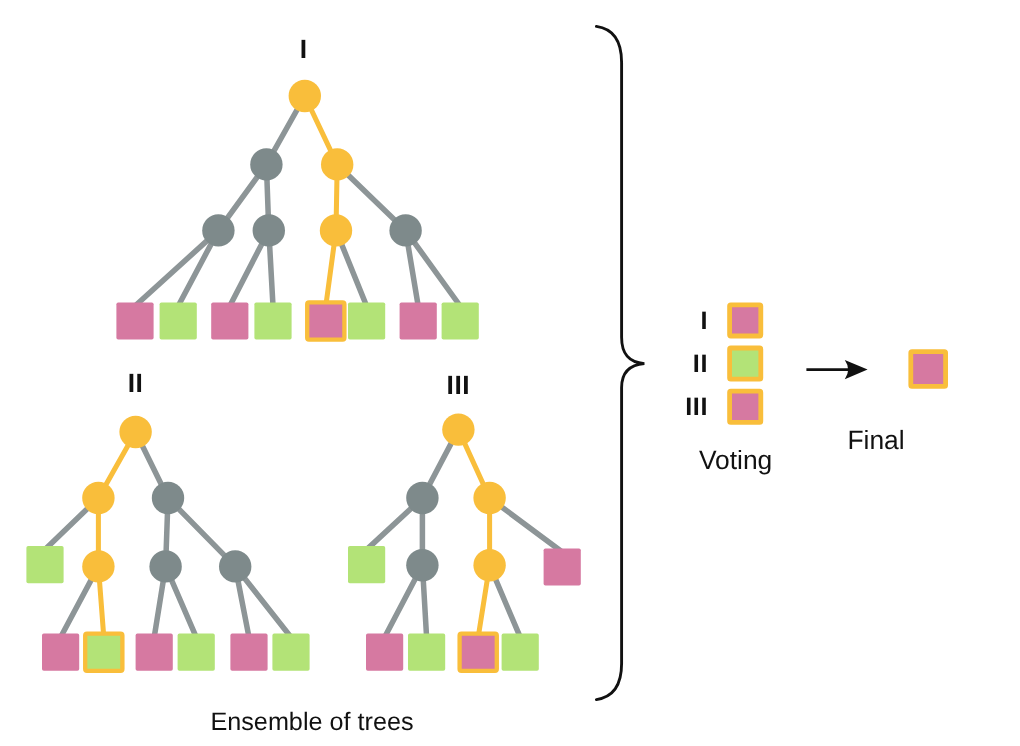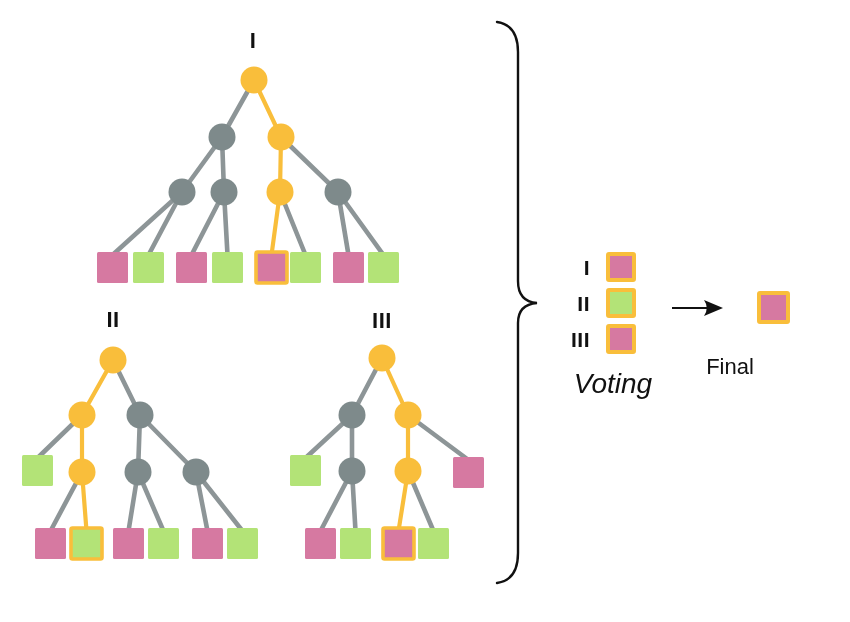--- a/index.html
+++ b/index.html
@@ -20,21 +20,21 @@
     color:#111111;
   }
   .tree-label{font-size:22px;font-weight:bold;letter-spacing:0.5px;}
   .vote-num{
     position:absolute;
     width:36px;text-align:right;
     transform:translateY(-50%);
     font-size:21px;font-weight:bold;letter-spacing:0.5px;
   }
   .caption{font-size:21px;}
-  .voting-title{font-size:28px;font-style:italic;}
+  .voting-title{font-size:22px;}
   .final-title{font-size:22px;line-height:26px;text-align:center;}
   .swatch{
     position:absolute;
     border:4px solid transparent;
     border-radius:3px;
     box-sizing:content-box;
   }
   .swatch.small{width:22px;height:22px;}
   .swatch.big{width:25px;height:25px;}
 </style>
@@ -146,14 +146,15 @@
   <div class="swatch small" style="left: 606px; top: 288px; background-color: rgb(179, 227, 119); border-color: rgb(249, 190, 59);"></div>
   <div class="swatch small" style="left: 606px; top: 324px; background-color: rgb(214, 121, 161); border-color: rgb(249, 190, 59);"></div>
 
   <div class="lbl voting-title" style="left:613px;top:384px;">Voting</div>
 
   <div class="swatch big" style="left: 757px; top: 291px; background-color: rgb(214, 121, 161); border-color: rgb(249, 190, 59);"></div>
   <div class="lbl final-title" style="left:730px;top:367px;">
     <div>Final</div>
   </div>
 
+  <div class="lbl caption" style="left:260px;top:602px;">Ensemble of trees</div>
 
 </div>
 
 </body></html>

